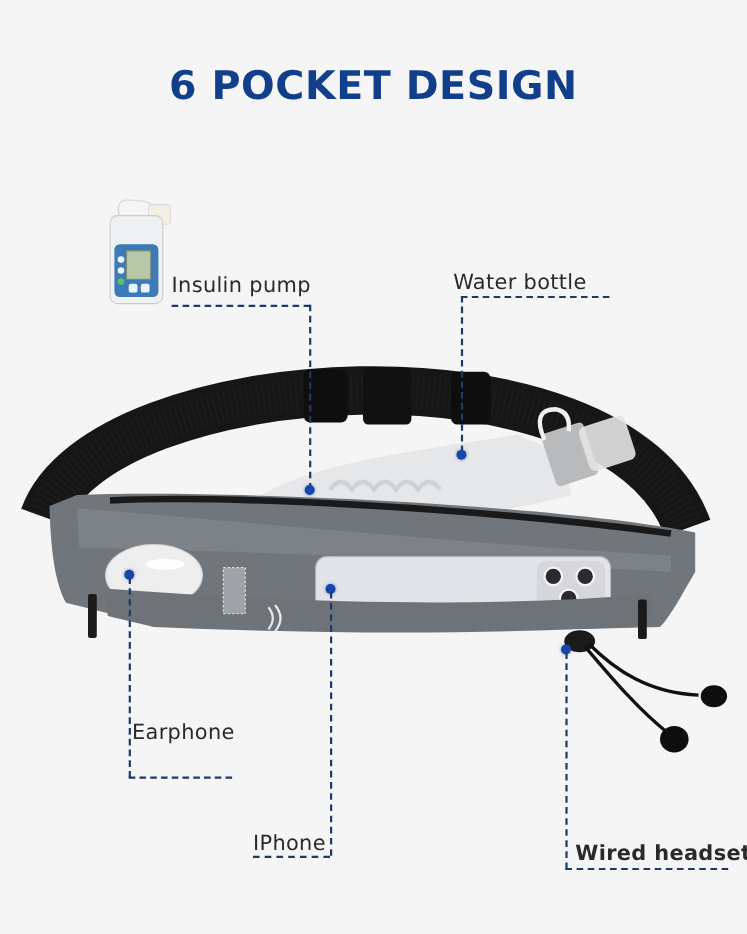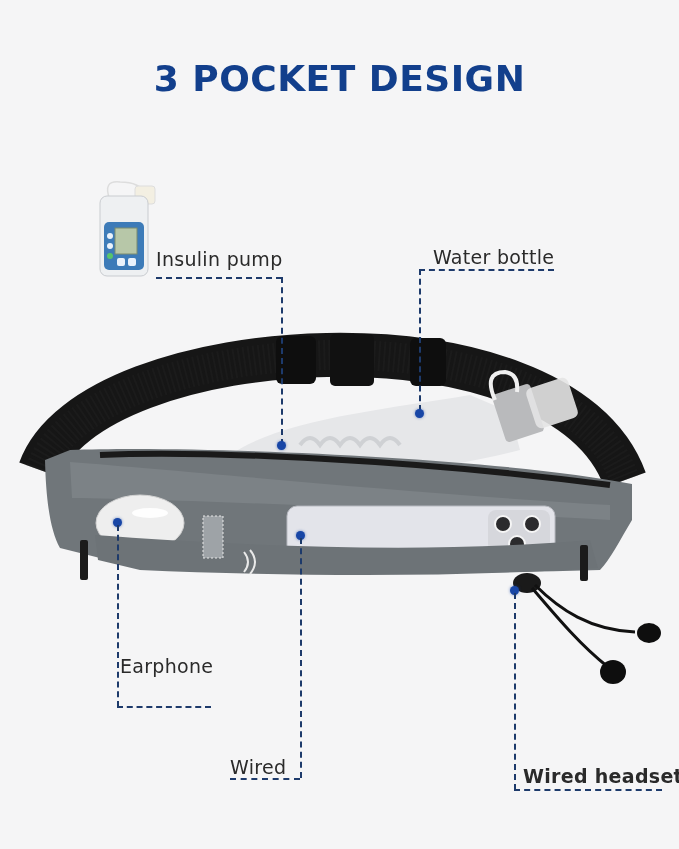--- a/index.html
+++ b/index.html
@@ -12,21 +12,21 @@
            letter-spacing:0.3px; white-space:nowrap; }
   .dash-h { position:absolute; height:0; border-top:2px dashed #1d3a6b; }
   .dash-v { position:absolute; width:0; border-left:2px dashed #1d3a6b; }
   .dot { position:absolute; width:9px; height:9px; border-radius:50%; background:#1846a6;
          box-shadow:0 0 3px rgba(24,70,166,0.6); }
   svg { position:absolute; left:0; top:0; }
 </style>
 </head>
 <body>
 
-<div class="title">3 POCKET DESIGN</div>
+<div class="title">6 POCKET DESIGN</div>
 
 <svg width="679" height="849" viewBox="0 0 679 849">
 
   <g>
     <path d="M110 200 q-8 -20 10 -18 q20 0 25 12" fill="none" stroke="#ddd" stroke-width="1.5"></path>
     <rect x="135" y="186" width="20" height="18" rx="3" fill="#f3efe2" stroke="#ddd"></rect>
     <rect x="100" y="196" width="48" height="80" rx="7" fill="#eef0f2" stroke="#c9ccd0"></rect>
     <rect x="104" y="222" width="40" height="48" rx="5" fill="#3d7bb8"></rect>
     <rect x="115" y="228" width="22" height="26" fill="#b7c7a8" stroke="#7a8b6e"></rect>
     <circle cx="110" cy="236" r="3" fill="#eaf2fb"></circle>
@@ -90,31 +90,31 @@
     <ellipse cx="649" cy="633" rx="12" ry="10" fill="#0e0e0e"></ellipse>
     <ellipse cx="613" cy="672" rx="13" ry="12" fill="#0e0e0e"></ellipse>
   </g>
 </svg>
 
 <div class="label" style="left:156px;top:248px;">Insulin pump</div>
 <div class="dash-h" style="left:156px;top:277px;width:126px;"></div>
 <div class="dash-v" style="left:281px;top:277px;height:168px;"></div>
 <div class="dot" style="left:277px;top:441px;"></div>
 
-<div class="label" style="left:433px;top:246px;">Water bottle</div>
+<div class="label" style="left:412px;top:246px;">Water bottle</div>
 <div class="dash-h" style="left:419px;top:269px;width:135px;"></div>
 <div class="dash-v" style="left:419px;top:269px;height:142px;"></div>
 <div class="dot" style="left:415px;top:409px;"></div>
 
 <div class="dot" style="left:113px;top:518px;"></div>
 <div class="dash-v" style="left:117px;top:525px;height:182px;"></div>
 <div class="label" style="left:120px;top:655px;">Earphone</div>
 <div class="dash-h" style="left:117px;top:706px;width:94px;"></div>
 
 <div class="dot" style="left:296px;top:531px;"></div>
 <div class="dash-v" style="left:300px;top:538px;height:240px;"></div>
-<div class="label" style="left:230px;top:756px;">Wired</div>
+<div class="label" style="left:230px;top:756px;">IPhone</div>
 <div class="dash-h" style="left:230px;top:778px;width:70px;"></div>
 
 <div class="dot" style="left:510px;top:586px;"></div>
 <div class="dash-v" style="left:514px;top:593px;height:197px;"></div>
 <div class="label" style="left:523px;top:765px;font-weight:bold;">Wired headset</div>
 <div class="dash-h" style="left:514px;top:789px;width:148px;"></div>
 
 </body></html>

